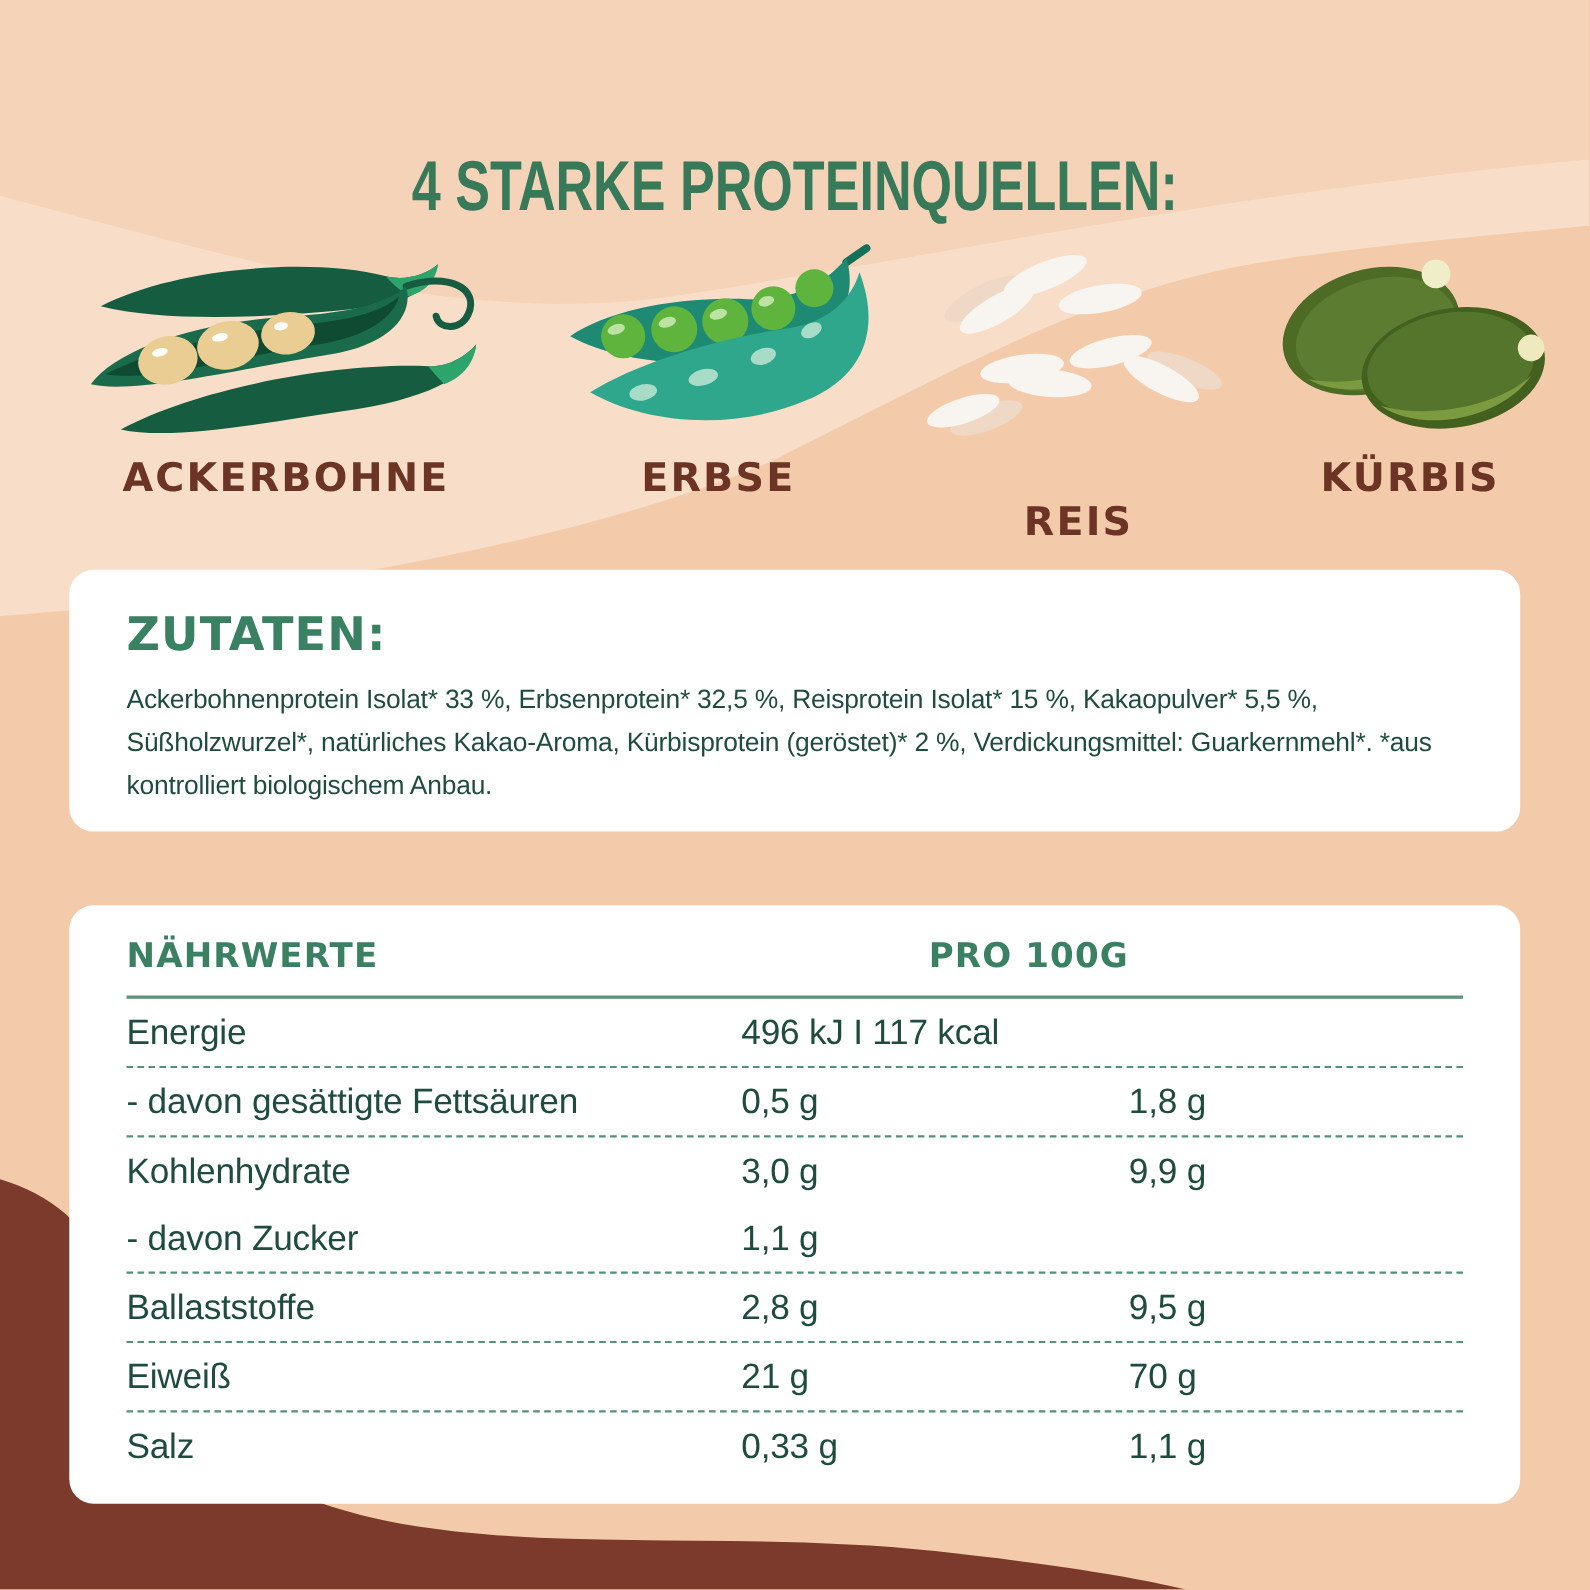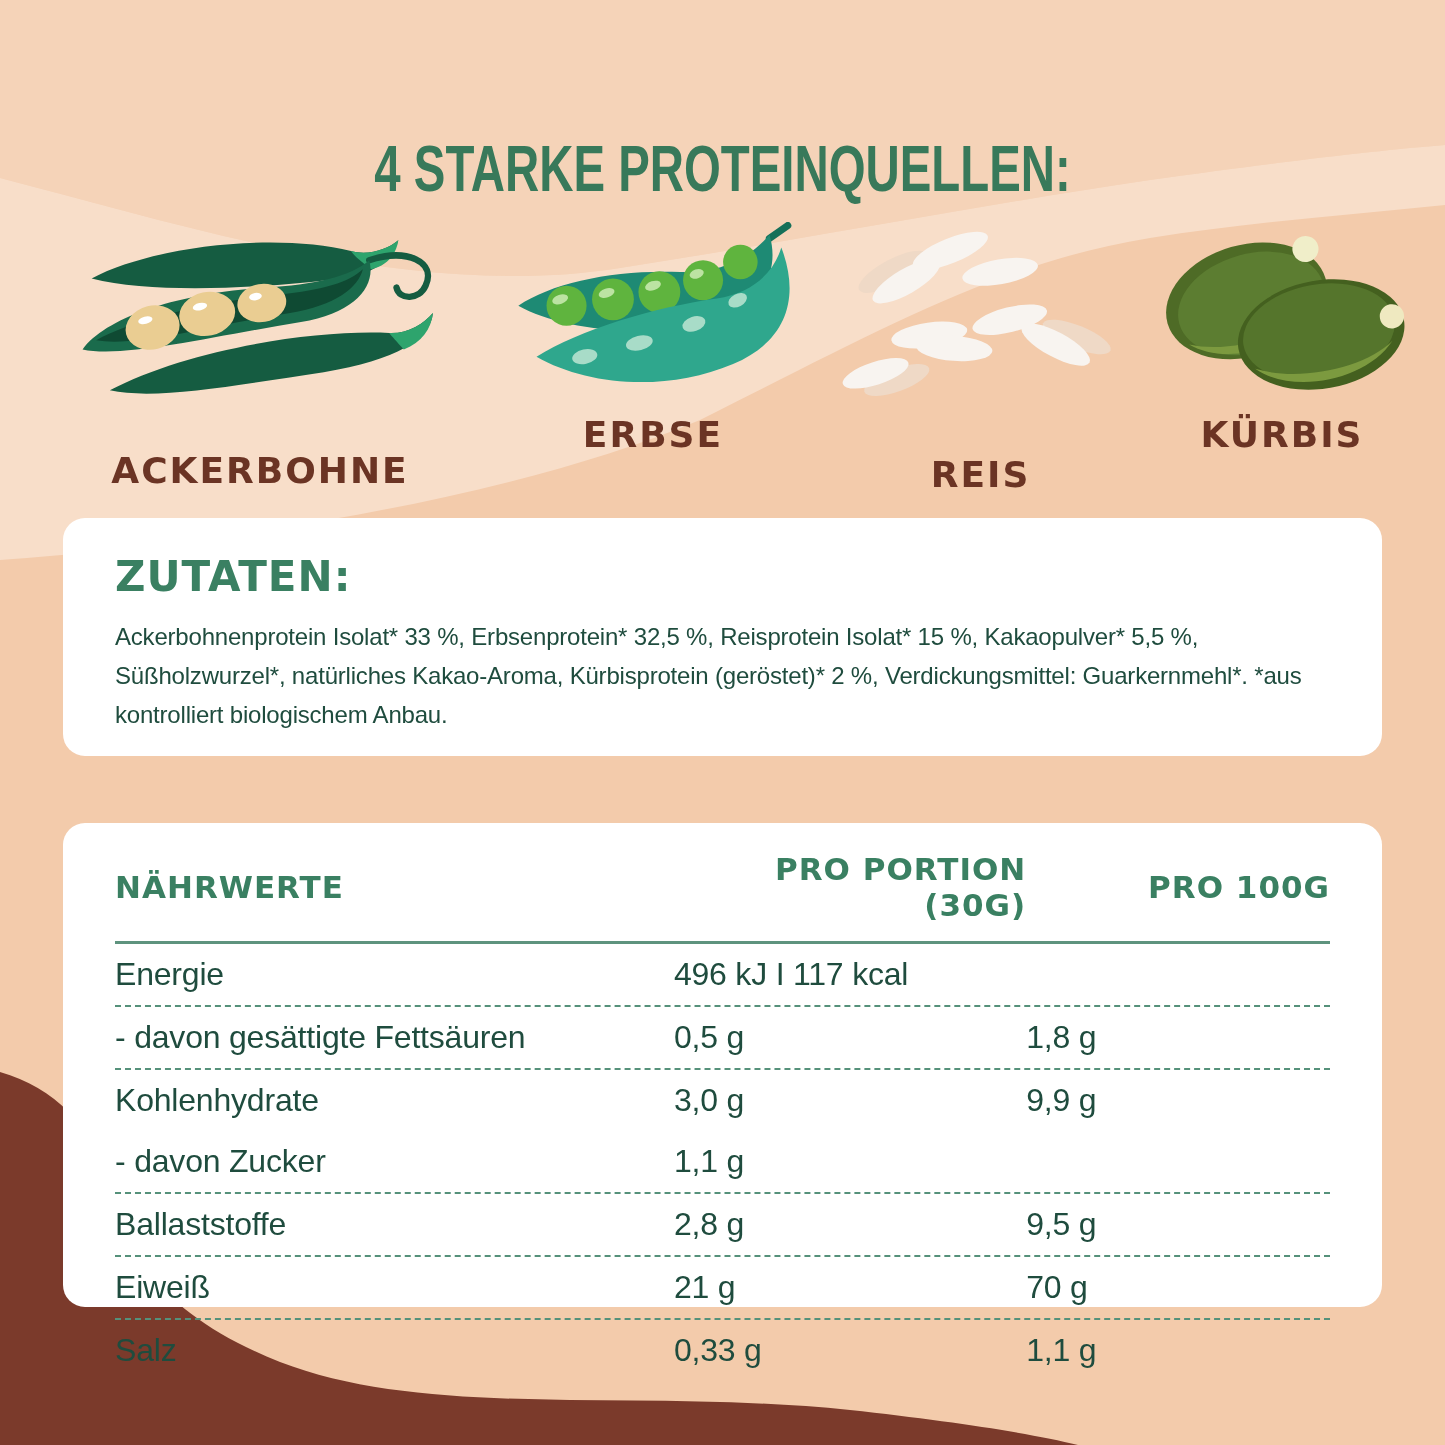--- a/index.html
+++ b/index.html
@@ -22,40 +22,40 @@
     transform:scaleX(0.74);
   }
 
   .sources{position:absolute;top:222px;left:0;width:100%;height:240px;}
   .source{position:absolute;top:0;display:flex;flex-direction:column;align-items:center;}
   .source svg{display:block;}
   .source-label{
     margin-top:10px;font-family:"DejaVu Sans",sans-serif;font-weight:700;
     font-size:36px;letter-spacing:2px;color:var(--label-brown);white-space:nowrap;
   }
-  .src-1{left:50px;width:420px;gap:36px;}
+  .src-1{left:50px;width:420px;}
   .src-2{left:478px;width:350px;}
   .src-3{left:828px;width:305px;gap:40px;}
   .src-4{left:1132px;width:300px;}
 
   .card{
     position:absolute;left:63px;width:1319px;background:var(--card);
     border-radius:22px;padding:34px 52px;
   }
   .ingredients-card{top:518px;height:238px;}
   .card h2{
     font-family:"DejaVu Sans",sans-serif;font-weight:700;
     font-size:42px;letter-spacing:1px;color:var(--heading-green);
   }
   .ingredients-text{
     margin-top:16px;color:var(--text-green);font-size:24px;line-height:1.63;
     letter-spacing:-0.2px;max-width:1230px;
   }
 
-  .nutrition-card{top:823px;height:484px;padding-top:28px;}
+  .nutrition-card{top:823px;height:544px;padding-top:28px;}
   .ngrid{display:grid;grid-template-columns:46% 29% 25%;align-items:center;}
   .nheader{
     font-family:"DejaVu Sans",sans-serif;font-weight:700;font-size:31px;
     letter-spacing:1px;color:var(--heading-green);
     padding-bottom:18px;border-bottom:3px solid var(--rule-solid);
   }
   .nheader .c2,.nheader .c3{text-align:right;}
   .nrow{color:var(--text-green);font-size:32px;letter-spacing:-0.2px;padding:12px 0;}
   .nrow .c2,.nrow .c3{text-align:left;}
   .nrow.divided{border-bottom:2px dashed var(--rule-dashed);}
@@ -155,21 +155,20 @@
   </div>
 
   <section class="card ingredients-card">
     <h2>ZUTATEN:</h2>
     <p class="ingredients-text">Ackerbohnenprotein Isolat* 33 %, Erbsenprotein* 32,5 %, Reisprotein Isolat* 15 %, Kakaopulver* 5,5 %, Süßholzwurzel*, natürliches Kakao-Aroma, Kürbisprotein (geröstet)* 2 %, Verdickungsmittel: Guarkernmehl*. *aus kontrolliert biologischem Anbau.</p>
   </section>
 
   <section class="card nutrition-card">
     <div class="ngrid nheader">
       <div class="c1">NÄHRWERTE</div>
-      <div class="c2">PRO PORTION (30G)</div>
       <div class="c3">PRO 100G</div>
     </div>
     <div id="nrows">
         <div class="ngrid nrow divided">
     <div class="c1">Energie</div>
     <div class="c2">496 kJ I 117 kcal</div>
   </div>
         <div class="ngrid nrow divided">
     <div class="c1">- davon gesättigte Fettsäuren</div>
     <div class="c2">0,5 g</div>

